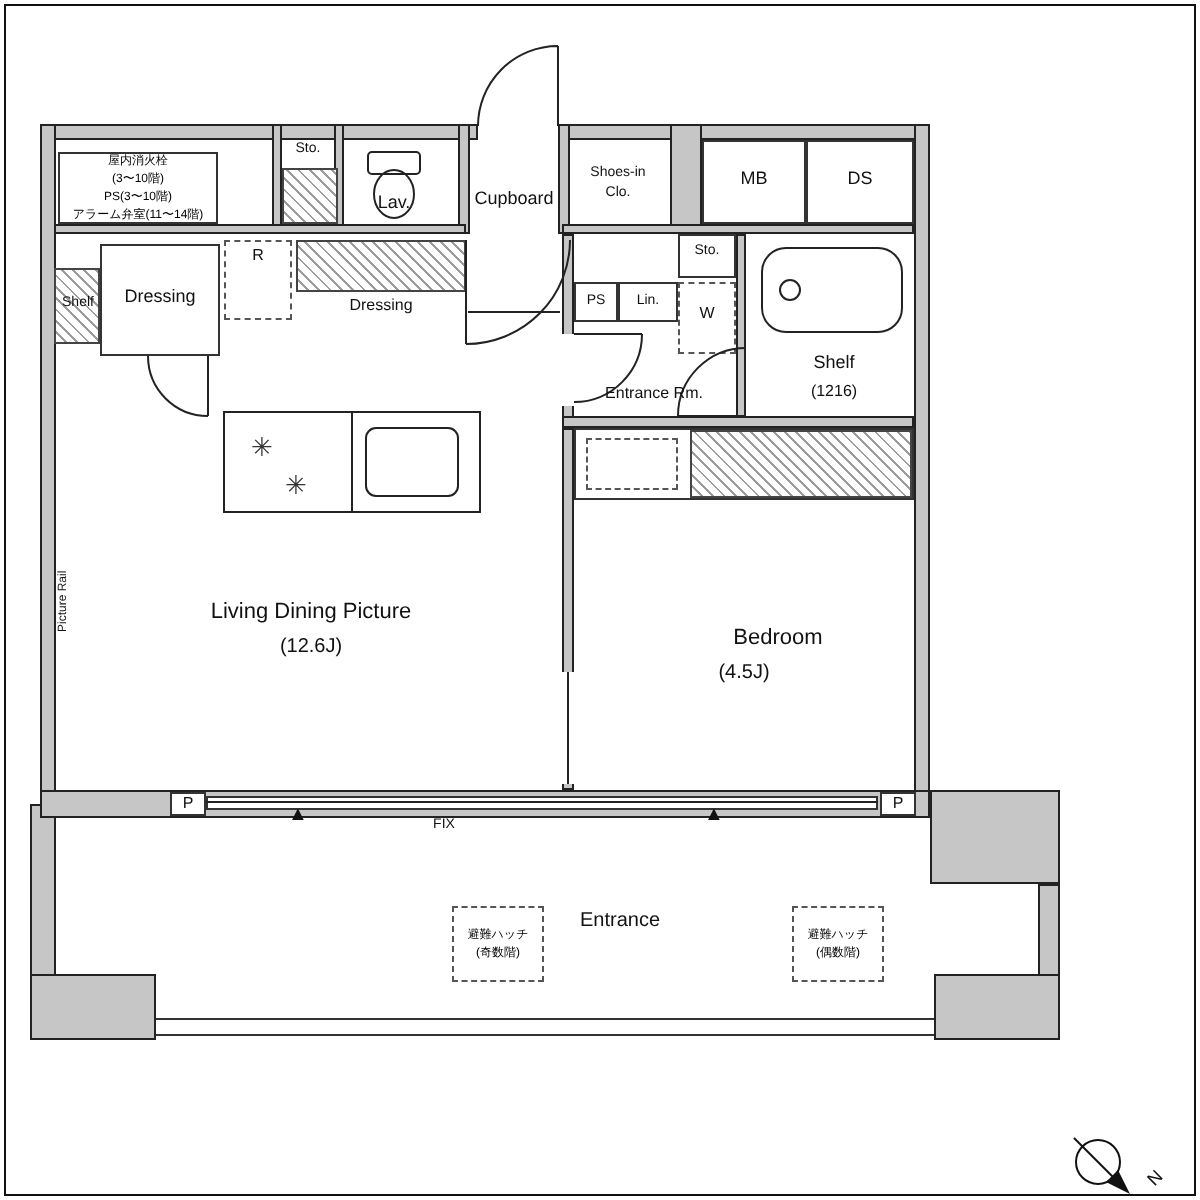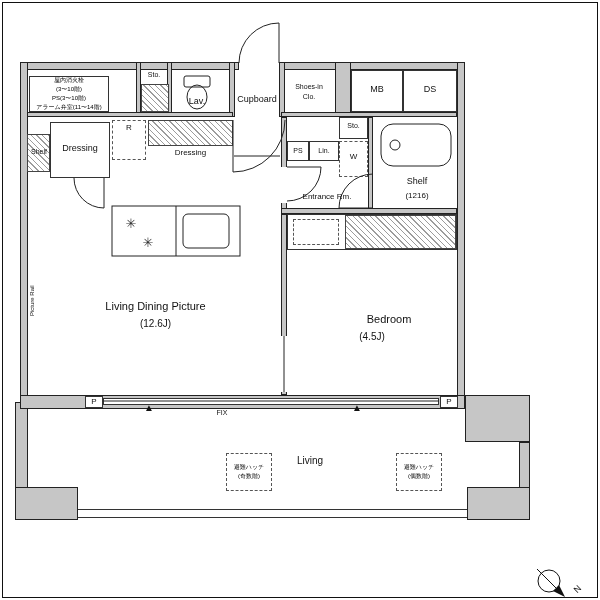--- a/index.html
+++ b/index.html
@@ -121,21 +121,21 @@
   <div class="label fs11" style="left:48px;top:301px;width:215px">Living Dining Picture</div>
   <div class="label fs10" style="left:48px;top:319px;width:215px">(12.6J)</div>
   <div class="label fs11" style="left:324px;top:314px;width:130px">Bedroom</div>
   <div class="label fs10" style="left:307px;top:332px;width:130px">(4.5J)</div>
   <div class="label fs6 vtext" style="left:29px;top:262px;width:10px;height:78px">Picture Rail</div>
   <div class="label fs8" style="left:85px;top:398px;width:18px">P</div>
   <div class="label fs8" style="left:440px;top:398px;width:18px">P</div>
   <div class="label fs7" style="left:203px;top:409px;width:38px">FIX</div>
   <div class="label fs10" style="left:140px;top:403px;width:18px">▲</div>
   <div class="label fs10" style="left:348px;top:403px;width:18px">▲</div>
-  <div class="label fs10" style="left:256px;top:456px;width:108px">Living</div>
+  <div class="label fs10" style="left:256px;top:456px;width:108px">Entrance</div>
 
   <div class="dashedbox flexcol" style="left:226px;top:453px;width:46px;height:38px">
     <span class="fs6">避難ハッチ</span>
     <span class="fs6">(奇数階)</span>
   </div>
   <div class="dashedbox flexcol" style="left:396px;top:453px;width:46px;height:38px">
     <span class="fs6">避難ハッチ</span>
     <span class="fs6">(偶数階)</span>
   </div>
 

